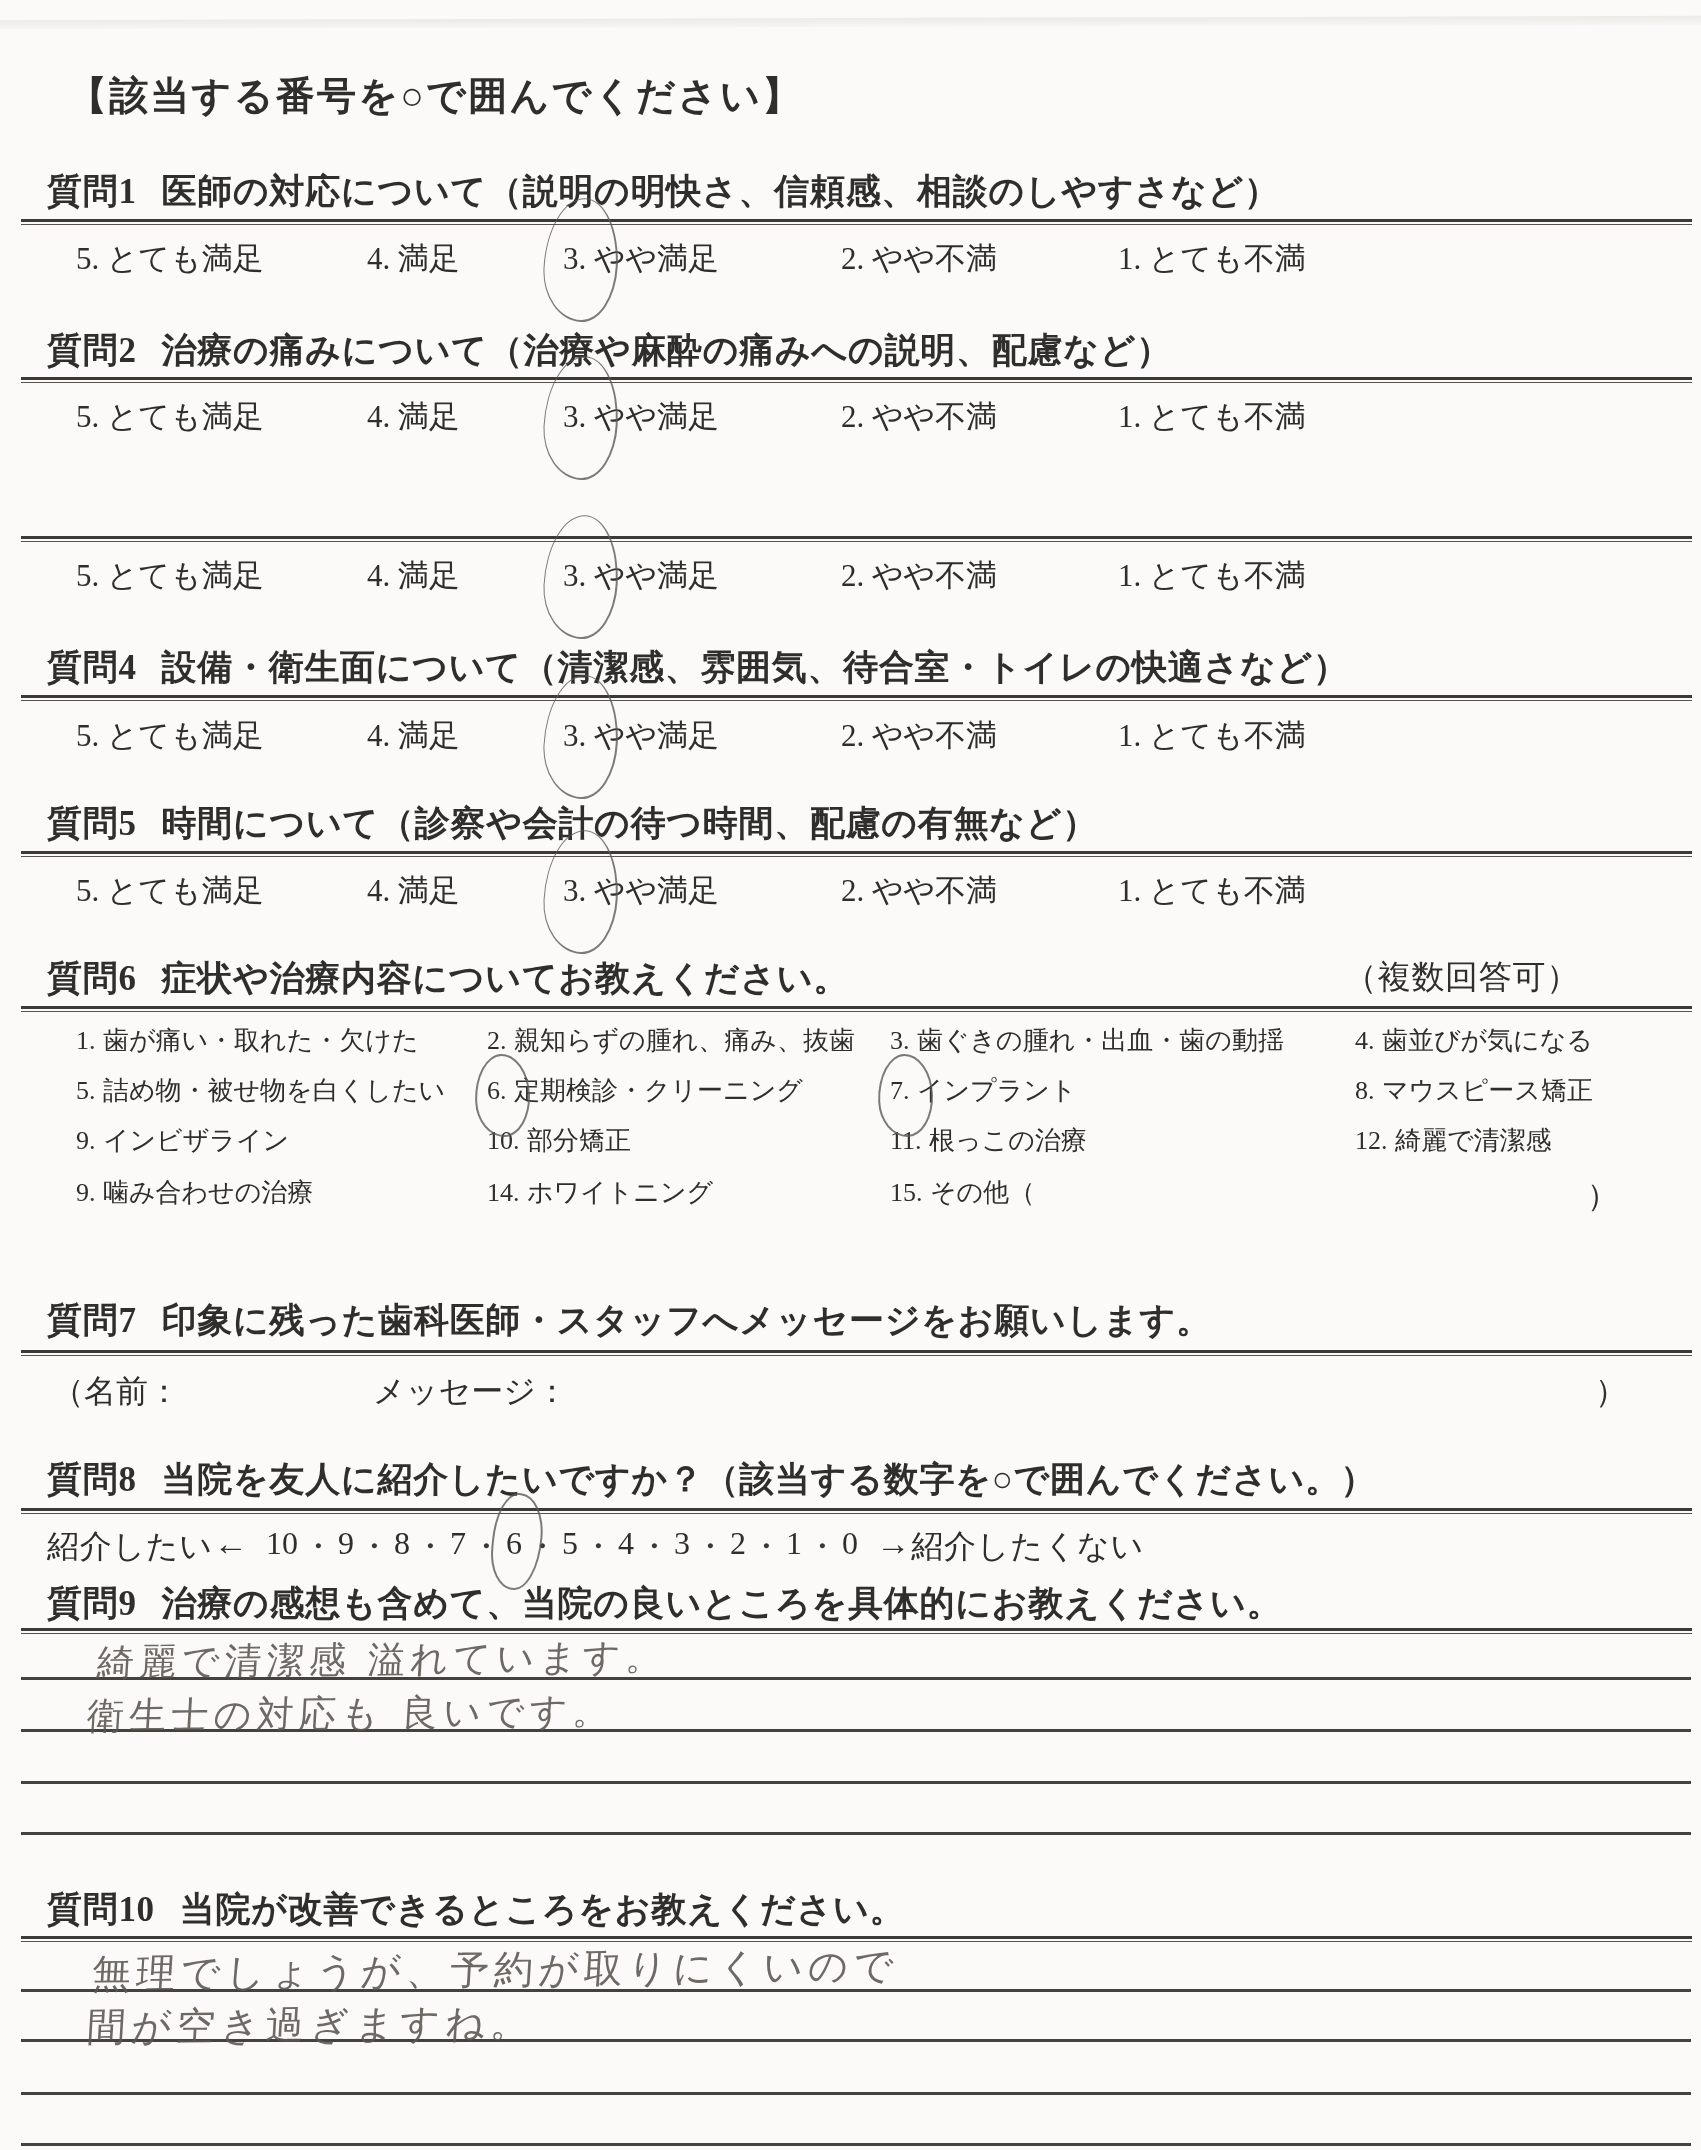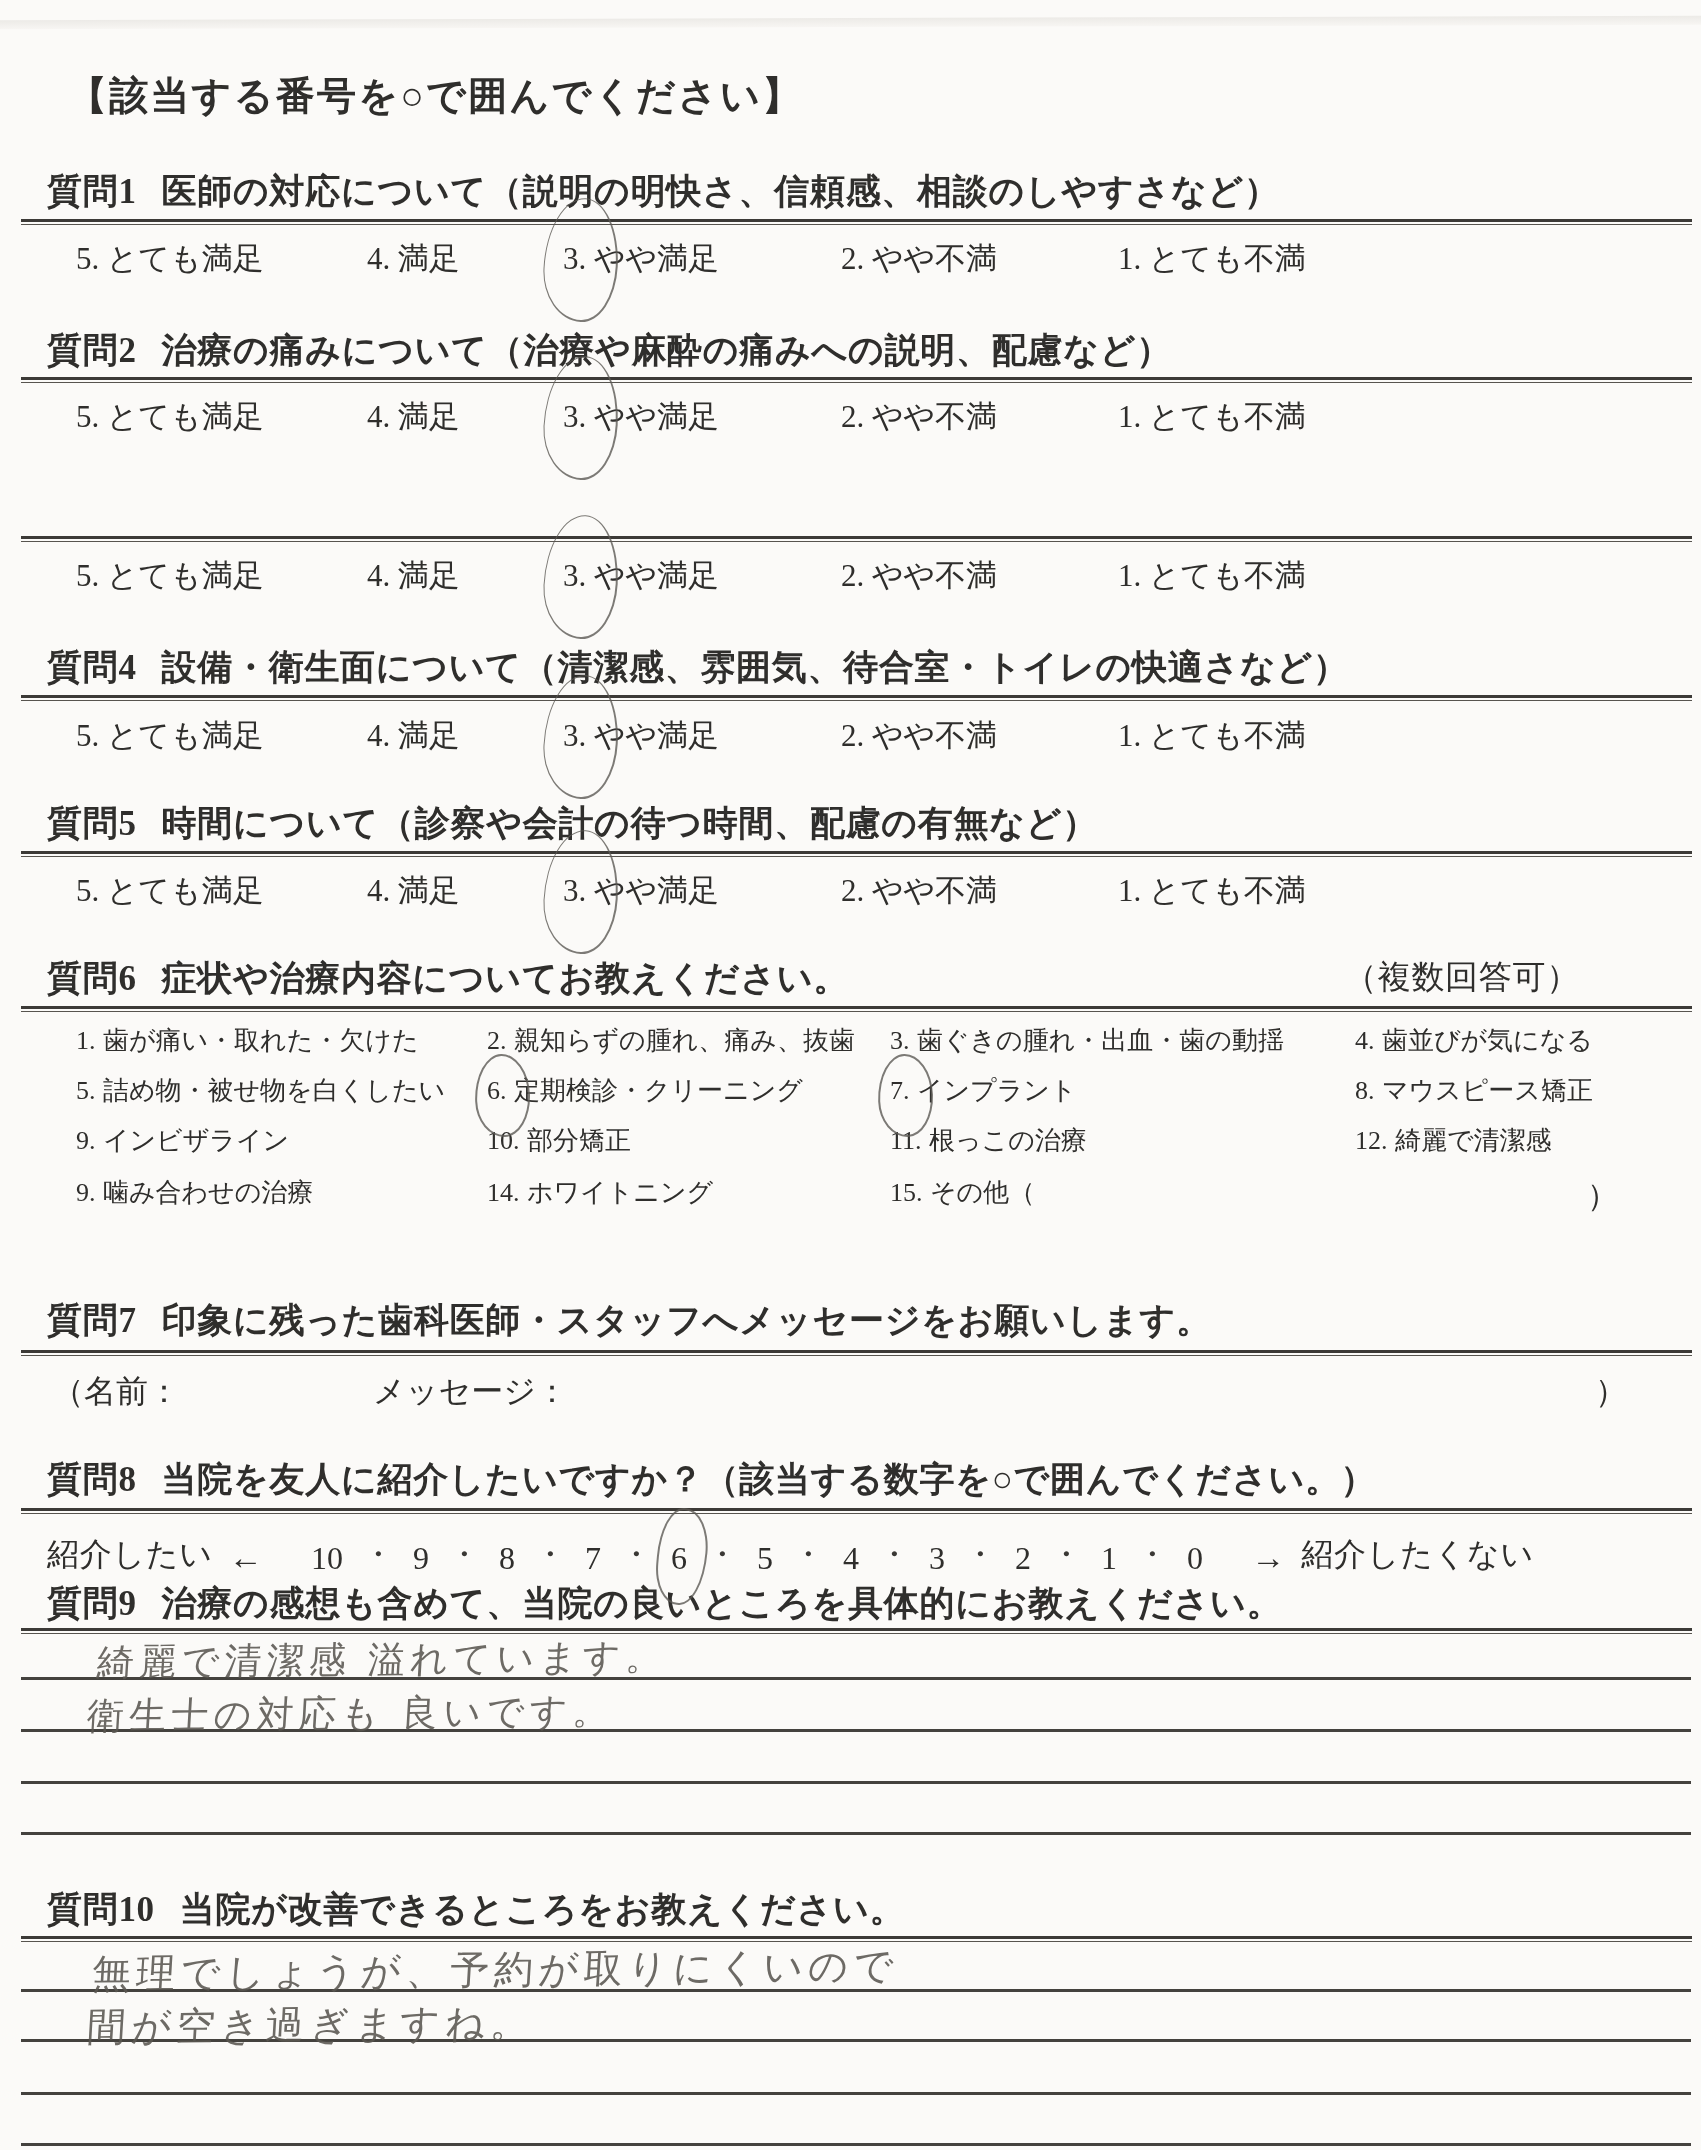--- a/index.html
+++ b/index.html
@@ -68,21 +68,21 @@
     width:50px; height:97px; left:-11px; top:-32px;
     border-radius:48% 52% 50% 50% / 54% 46% 58% 42%;
     transform:rotate(5deg);
   }
 
   .q7-row { position:absolute; left:0; right:0; font-size:32px; }
   .q7-row span { position:absolute; white-space:nowrap; }
 
   .nps-row {
     position:absolute; left:47px; right:66px; height:52px;
-    display:flex; align-items:flex-end; gap:16px;
+    display:flex; align-items:flex-start; gap:1px;
     font-size:32px; white-space:nowrap;
   }
   .nps-row .num { position:relative; display:inline-block; padding:0 3px; }
   .nps-row .sep { color:#3a3835; }
   .nps-row .endlabel { letter-spacing:0.7px; }
   .nps-row .arrow { font-size:34px; }
   .nps-row .spacer { flex:0 0 13.3px; }
 
   .handwriting {
     position:absolute; z-index:3;

